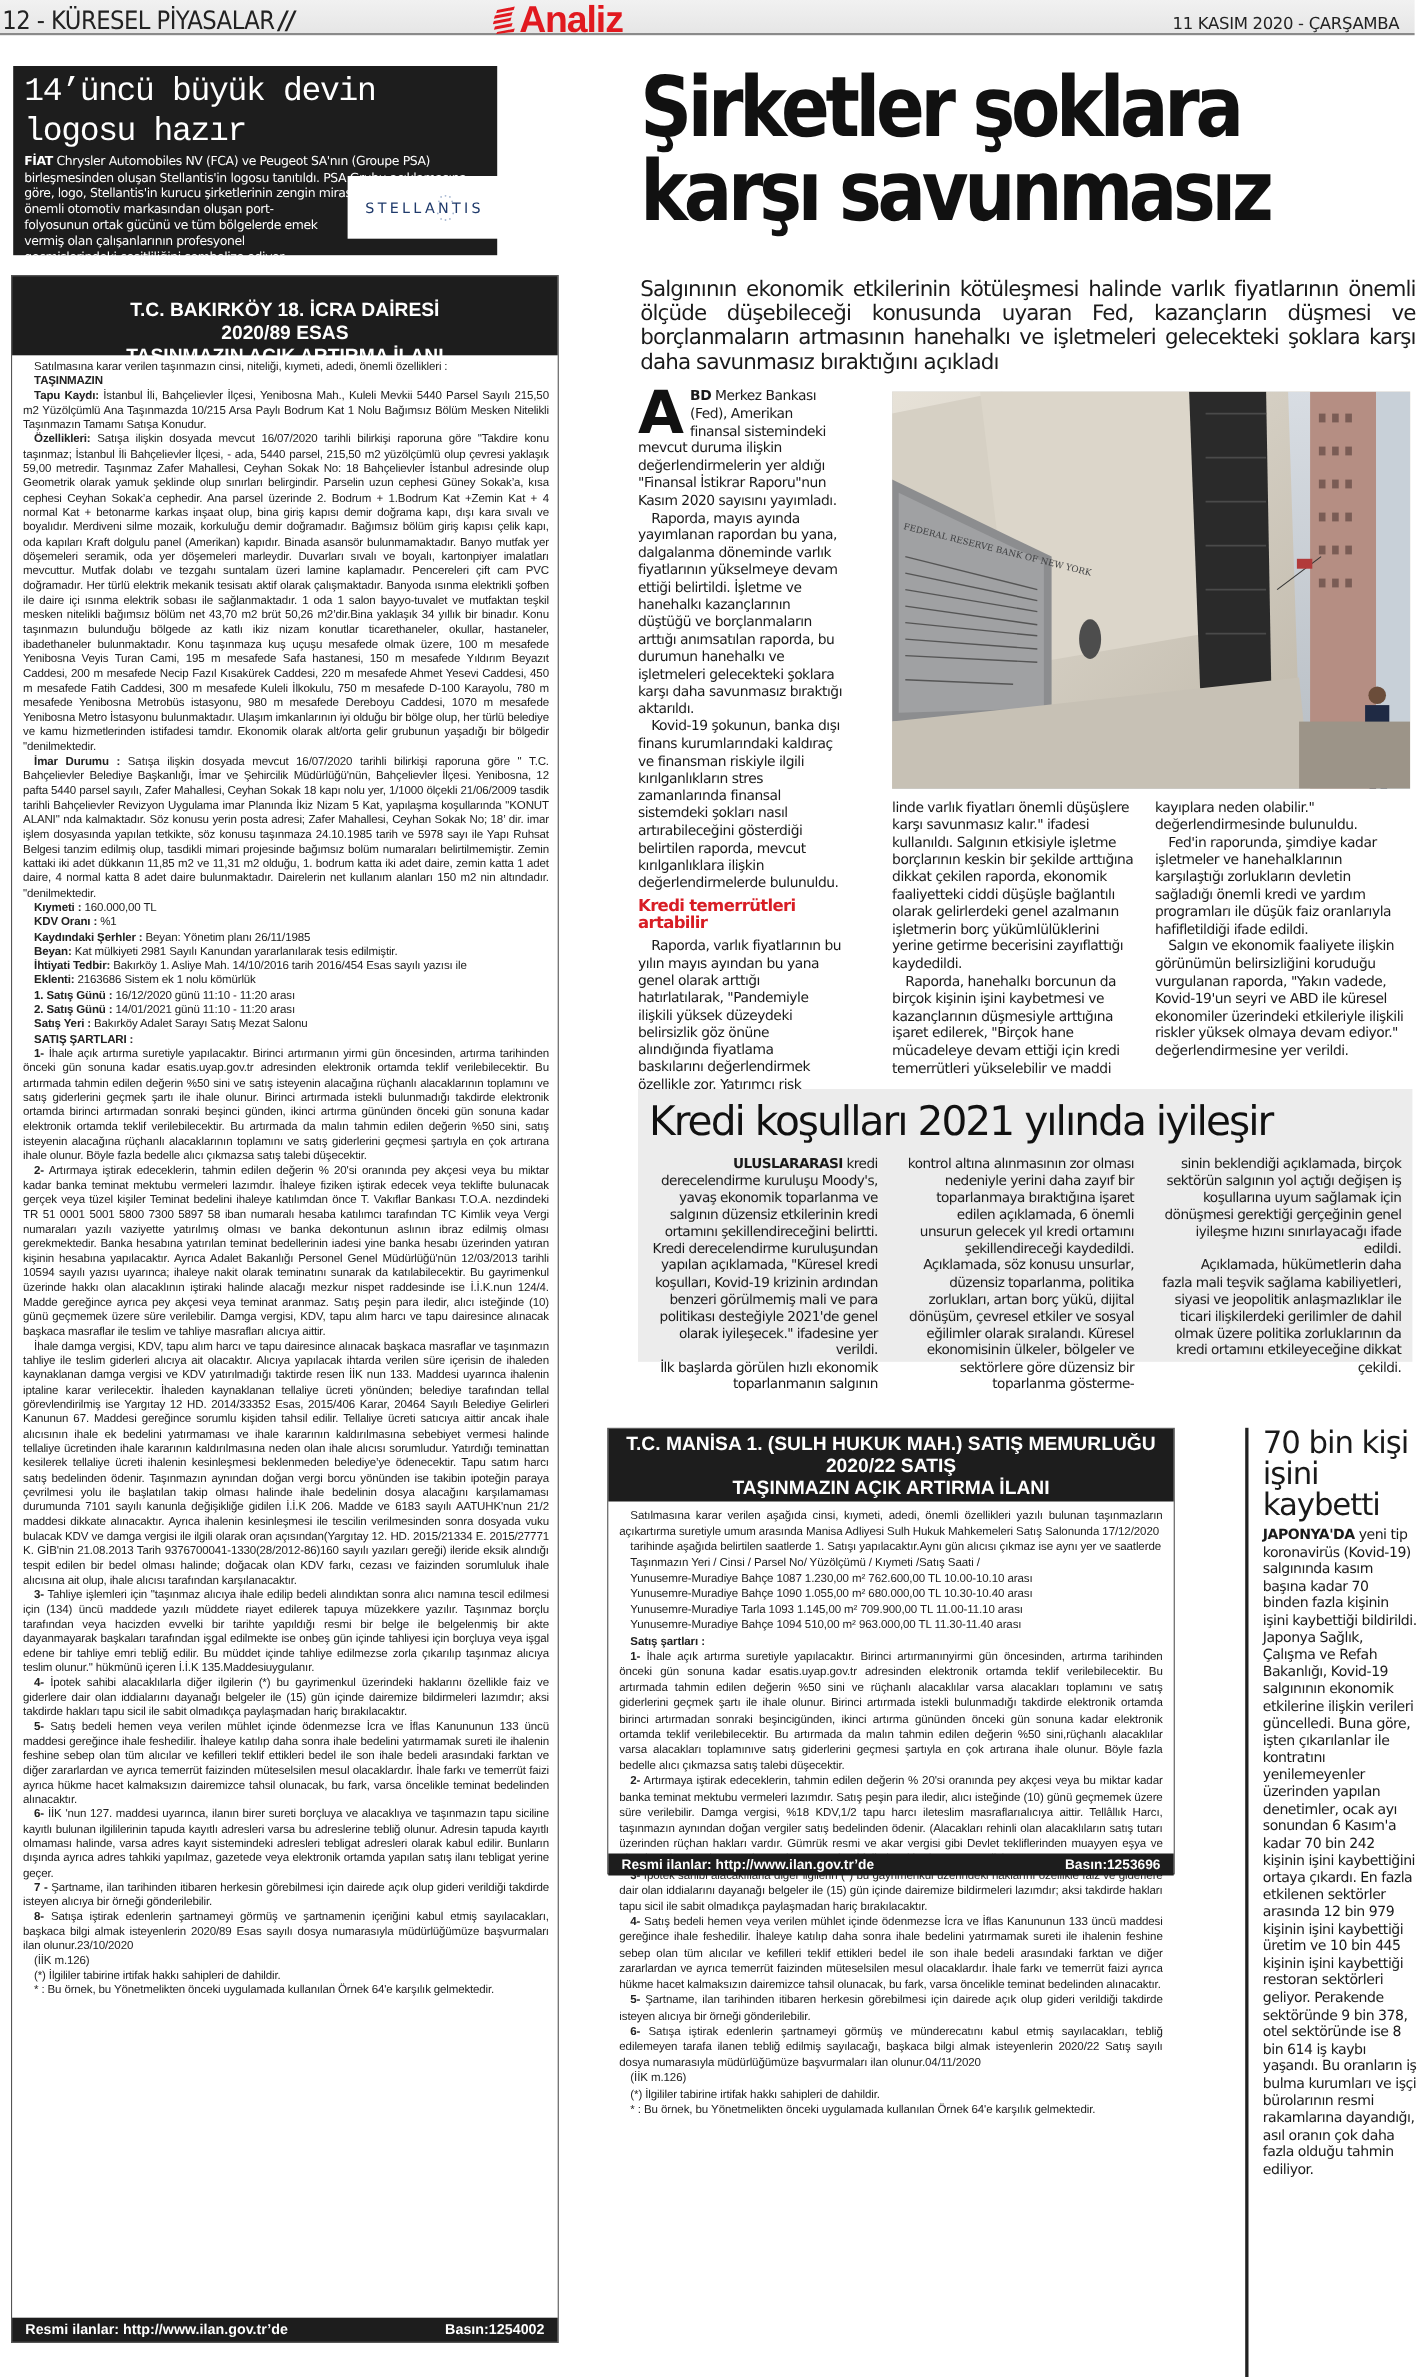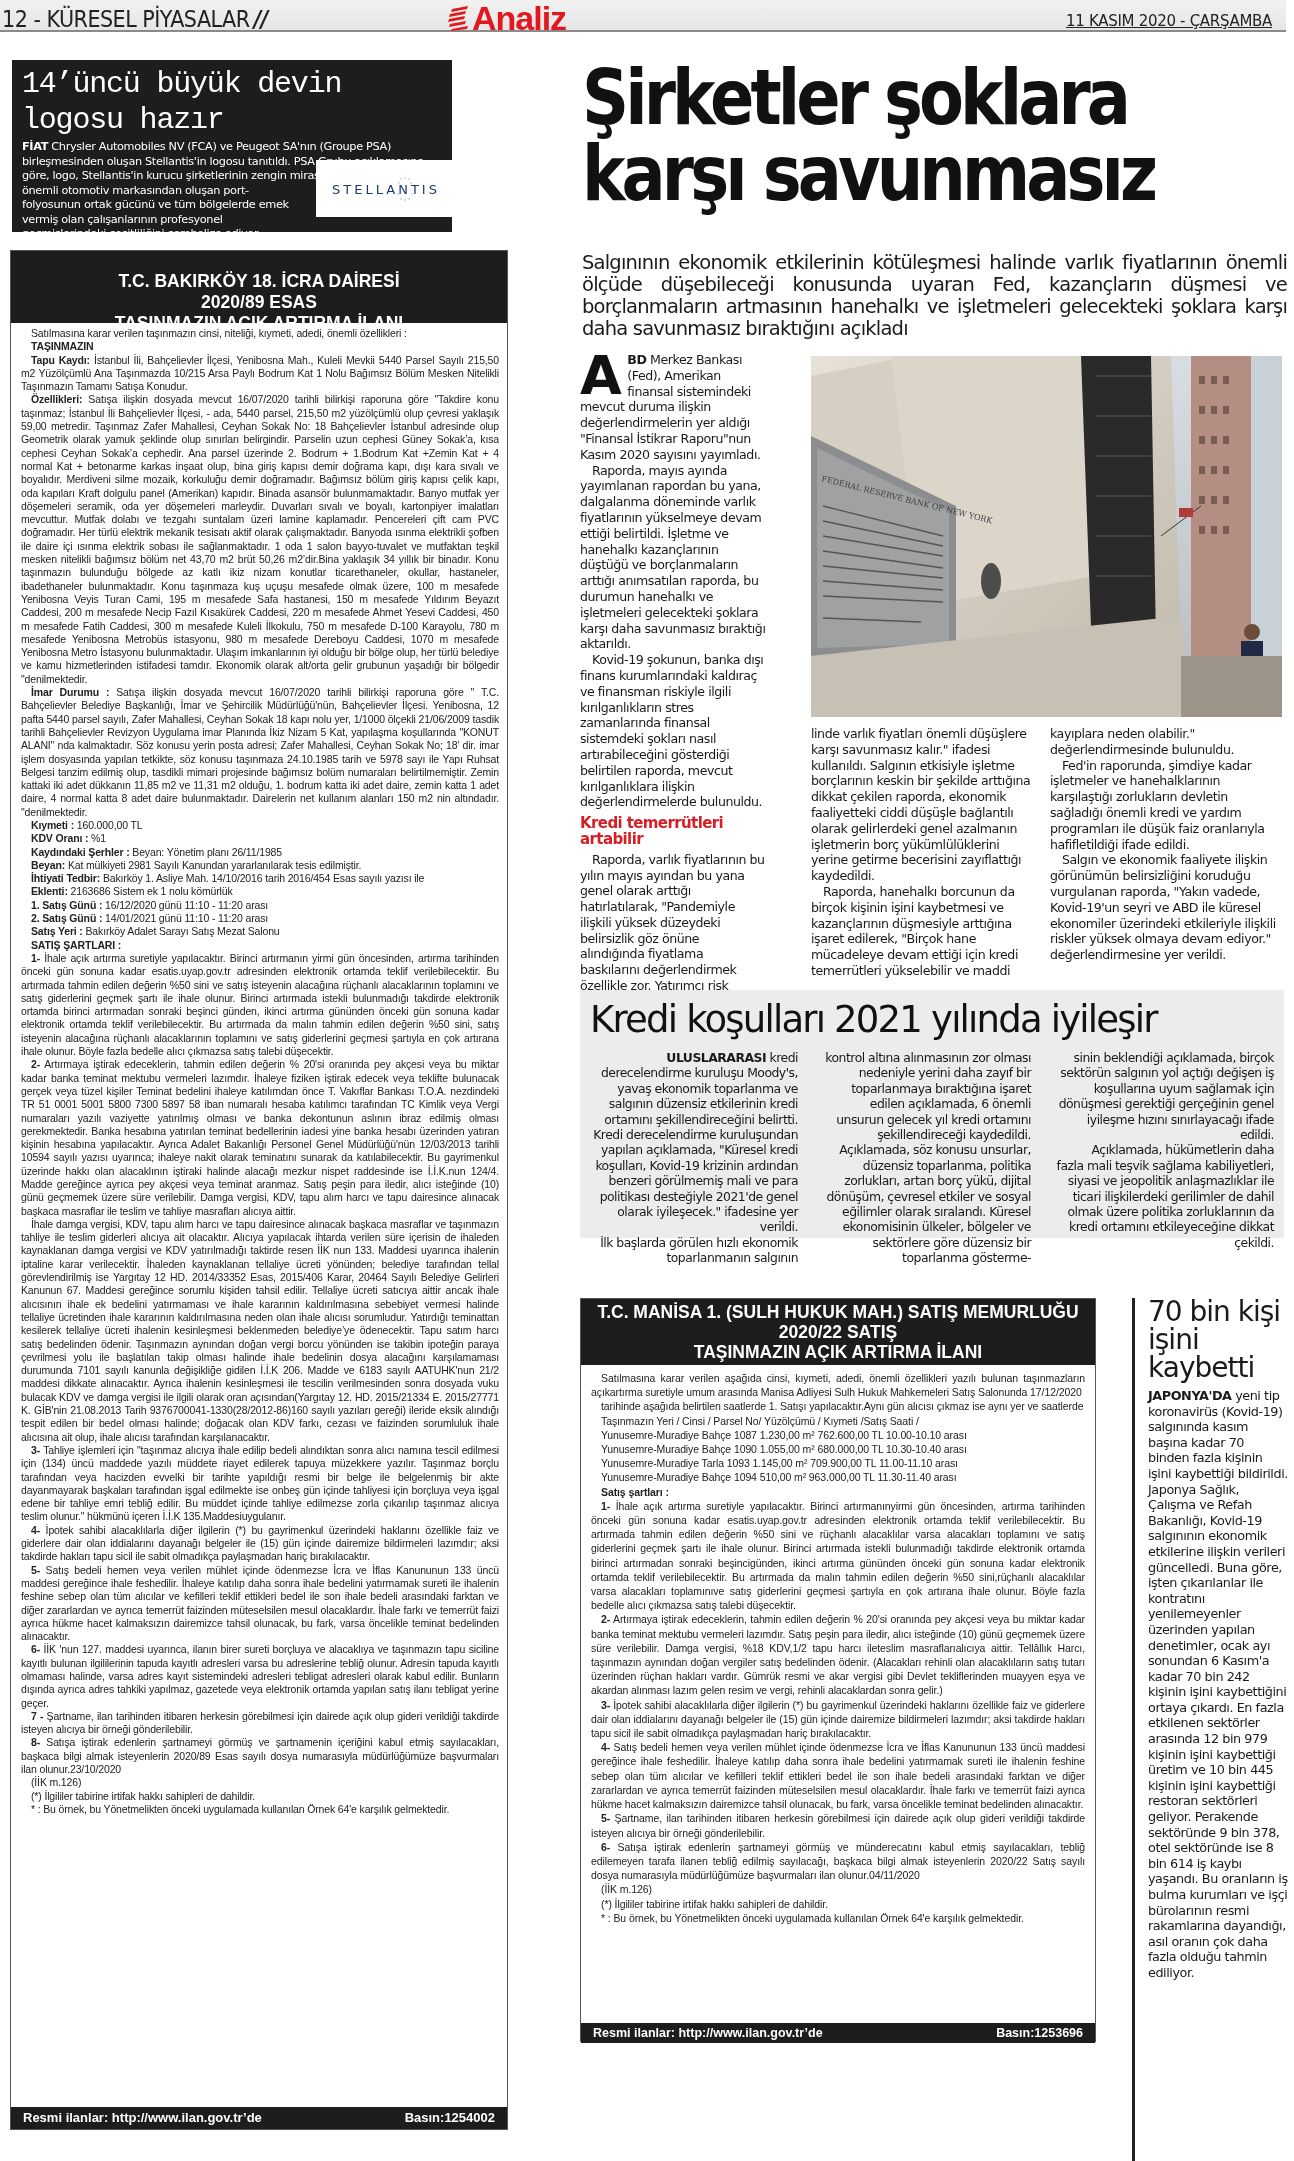--- a/index.html
+++ b/index.html
@@ -5,21 +5,21 @@
   * { box-sizing: border-box; margin: 0; padding: 0; }
   body { width: 1294px; height: 2161px; background: #ffffff; position: relative; overflow: hidden; font-family: "Liberation Sans", sans-serif; color: #1a1a1a; }
 
   
   .masthead { position: absolute; left: 0; top: 0; width: 1286px; height: 32px; background: linear-gradient(#f1f1f1, #e6e6e6); border-bottom: 2px solid #8a8a8a; }
   .section-title { position: absolute; left: 2px; top: 6px; font-family: "DejaVu Sans", sans-serif; font-size: 23px; color: #222; letter-spacing: -0.5px; font-stretch: condensed; }
   .section-title .slashes { font-weight: bold; font-style: italic; margin-left: 4px; }
   .logo { position: absolute; left: 448px; top: 0px; height: 36px; display: flex; align-items: center; }
   .logo .mark { width: 22px; height: 26px; margin-right: 2px; }
   .logo .word { font-family: "Liberation Sans", sans-serif; font-weight: bold; font-size: 34px; color: #e1191f; letter-spacing: -1px; line-height: 34px; }
-  .dateline { position: absolute; right: 14px; top: 12px; font-family: "DejaVu Sans", sans-serif; font-size: 15px; text-decoration: underline; color: #222; letter-spacing: -0.3px; margin-left: 20px; }
+  .dateline { position: absolute; right: 14px; top: 12px; font-family: "DejaVu Sans", sans-serif; font-size: 15px; color: #222; letter-spacing: -0.3px; margin-left: 20px; }
 
   
   .stellantis-box { position: absolute; left: 12px; top: 60px; width: 440px; height: 172px; background: #1d1d1d; color: #fff; padding: 6px 10px; }
   .stellantis-box h2 { font-family: Liberation Mono, monospace; font-weight: normal; font-size: 30px; letter-spacing: -1.2px; line-height: 36px; margin-bottom: 2px; }
   .stellantis-box p { font-family: "DejaVu Sans", sans-serif; font-size: 11.3px; line-height: 14.5px; letter-spacing: -0.35px; }
   .stellantis-box p b { font-weight: bold; }
   .stellantis-logo-box { position: absolute; left: 304px; top: 100px; width: 140px; height: 57px; background: #fff; display: flex; align-items: center; justify-content: center; color: #1f3a6b; font-family: "DejaVu Sans", sans-serif; font-size: 14px; letter-spacing: 3px; }
   .stellantis-text { width: 280px; float: left; }
 
   
@@ -48,21 +48,21 @@
   .subheading-red { color: #d81e25; font-weight: bold; font-size: 15px; margin: 6px 0 4px 0; text-indent: 0 !important; letter-spacing: -0.6px; }
 
   .photo { position: absolute; left: 811px; top: 356px; width: 471px; height: 361px; overflow: hidden; background: #cfcac0; }
 
   
   .kredi-box { position: absolute; left: 580px; top: 990px; width: 704px; height: 248px; background: #ececec; }
   .kredi-box h2 { position: absolute; left: 10px; top: 8px; font-family: "DejaVu Sans", sans-serif; font-weight: normal; font-size: 37px; letter-spacing: -1.8px; color: #111; white-space: nowrap; }
   .kredi-col { position: absolute; top: 60px; width: 208px; font-family: "DejaVu Sans", sans-serif; font-size: 12.4px; line-height: 15.4px; letter-spacing: -0.5px; color: #1a1a1a; text-align: right; }
   .kredi-col p { text-indent: 10px; }
 
-  .ilan-right { left: 580px; top: 1298px; width: 516px; height: 744px; }
+  .ilan-right { left: 552px; top: 1298px; width: 516px; height: 406px; }
   .ilan-right .ilan-header { height: 66px; padding-top: 3px; font-size: 17.5px; line-height: 20px; }
   .ilan-right .ilan-body { padding: 6px 10px 0 10px; font-size: 10.5px; line-height: 14.2px; letter-spacing: -0.1px; }
   .ilan-right .ilan-footer { position: absolute; left: 0; right: 0; bottom: -2px; height: 20px; line-height: 20px; font-size: 12.5px; }
   .ilan-body .row { text-indent: 10px; }
 
   
   .japan { position: absolute; left: 1148px; top: 1298px; width: 140px; font-family: "DejaVu Sans", sans-serif; color: #1a1a1a; }
   .japan h2 { font-weight: normal; font-size: 28px; line-height: 28px; letter-spacing: -1px; margin-bottom: 6px; }
   .japan p { font-size: 12.8px; line-height: 15.6px; letter-spacing: -0.45px; }
   .vrule { position: absolute; left: 1132px; top: 1298px; width: 3px; height: 878px; background: #222; }

